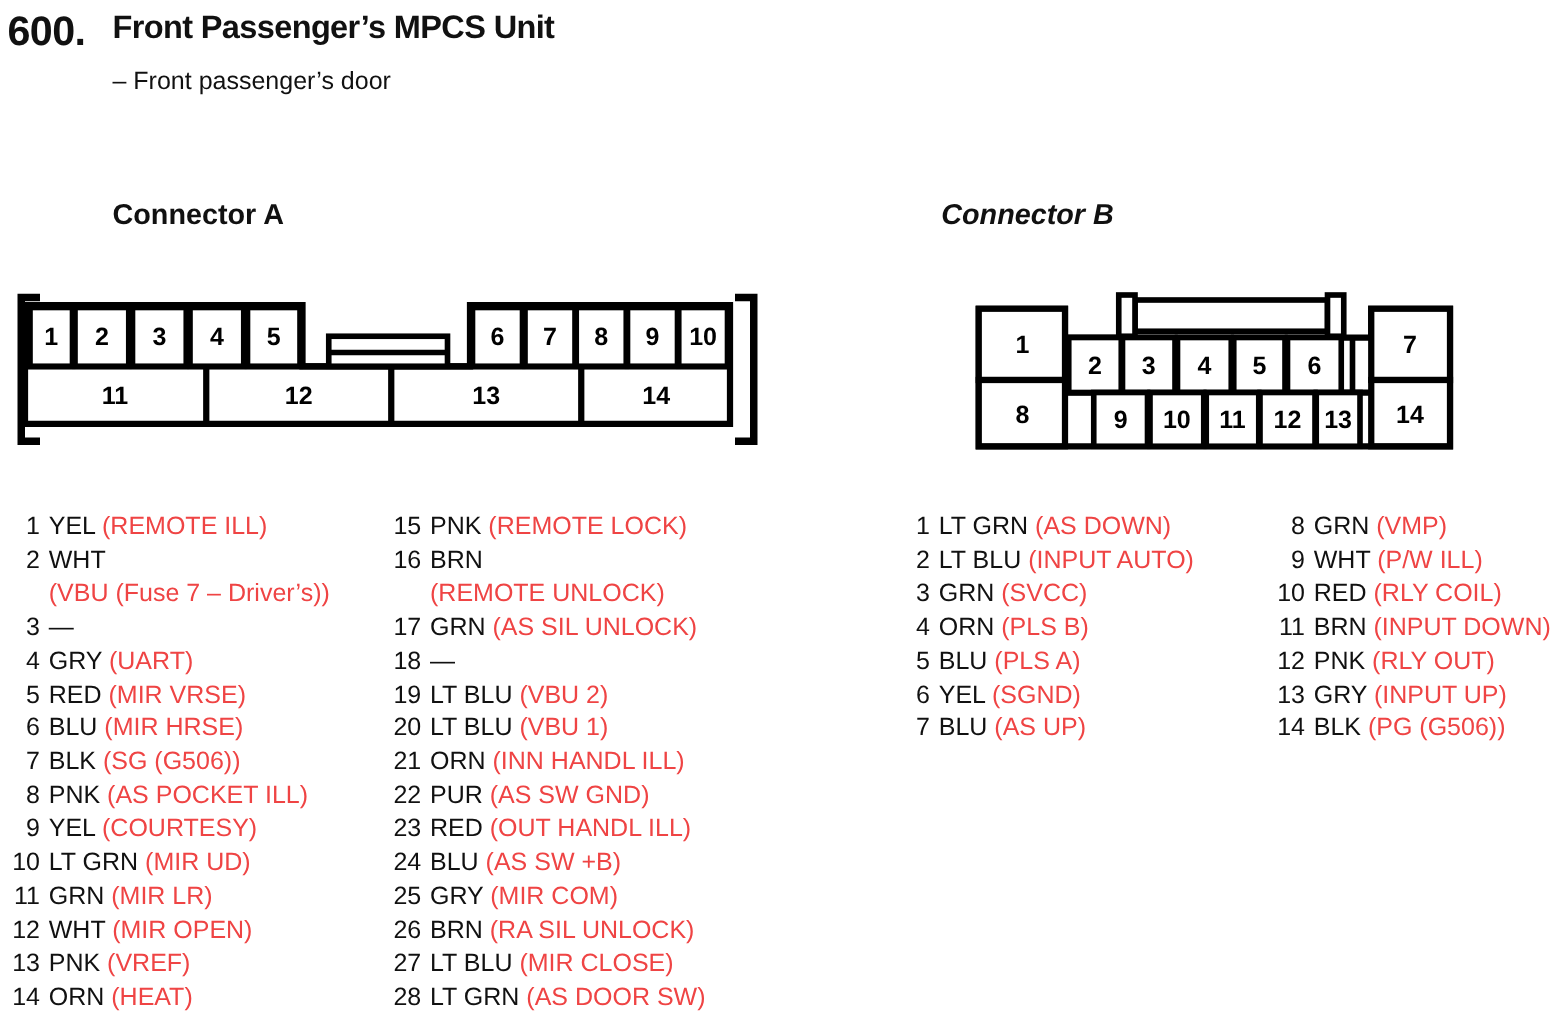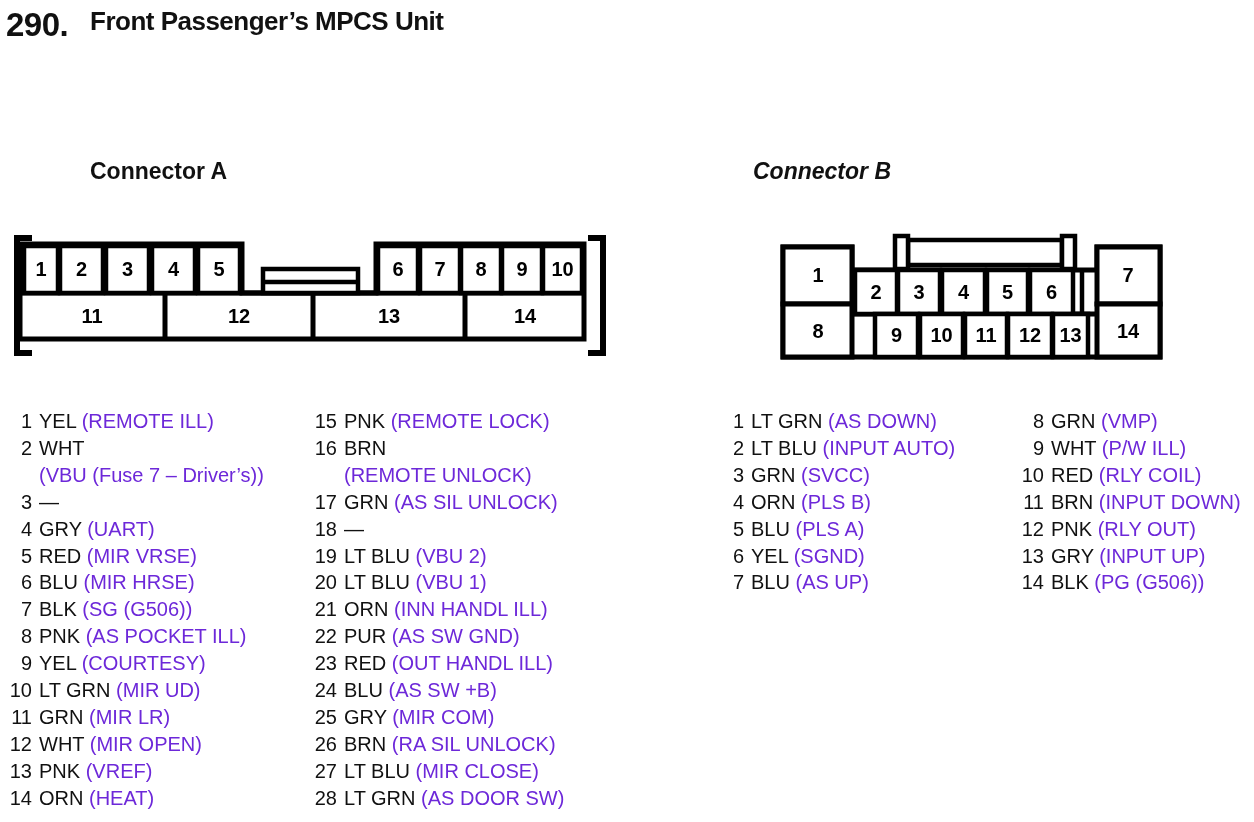--- a/index.html
+++ b/index.html
@@ -18,34 +18,35 @@
   #headingB{left:753px;top:158px;font-style:italic;}
   #diagramA{left:10px;top:231px;}
   #diagramB{left:780px;top:227px;}
   .pinlist{top:408px;font-size:20px;line-height:26.9px;white-space:pre;}
   #listA1{left:0px;}
   #listA2{left:305px;}
   #listB1{left:712px;}
   #listB2{left:1012px;}
   .pin-row{display:flex;}
   .pin-num{width:32px;text-align:right;margin-right:7px;flex:none;}
-  .sig{color:#6d28d9;}
+  .sig{color:#ef4444;}
   svg text{font-family:"Liberation Sans", sans-serif;font-weight:bold;font-size:20px;fill:#000;text-anchor:middle;}
   svg .ln{stroke:#000;fill:none;}
   svg .bx{stroke:#000;fill:#fff;}
 </style>
 </head>
 <body>
 
 <div class="abs title">
-  <span class="title-num">290.</span>
+  <span class="title-num">600.</span>
   <span class="title-text">Front Passenger’s MPCS Unit</span>
 </div>
 
 <div class="abs details">
+  <div>– Front passenger’s door</div>
 </div>
 
 <div class="abs conn-heading" id="headingA">Connector A</div>
 <div class="abs conn-heading" id="headingB">Connector B</div>
 
 <svg class="abs" id="diagramA" width="600" height="132" viewBox="0 0 600 132">
   <g>
     <path class="ln" stroke-width="5" d="M10,13 H232 V62 H366 V13 H574 V108 H10 Z"></path>
     <path class="ln" stroke-width="5" d="M10,62 H574"></path>
     <path class="ln" stroke-width="5" d="M155,62 V108 M303,62 V108 M455,62 V108"></path>

